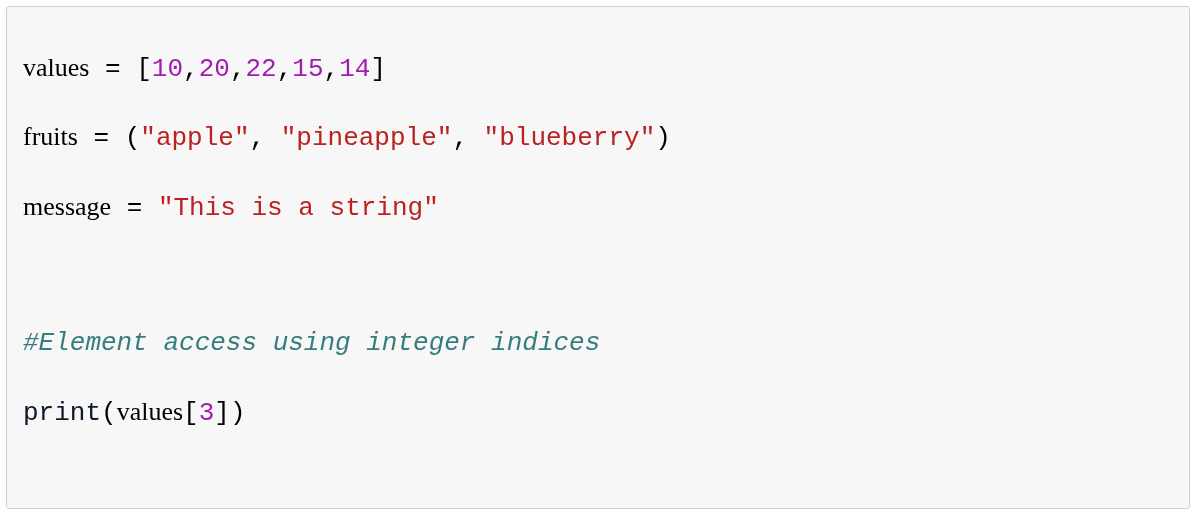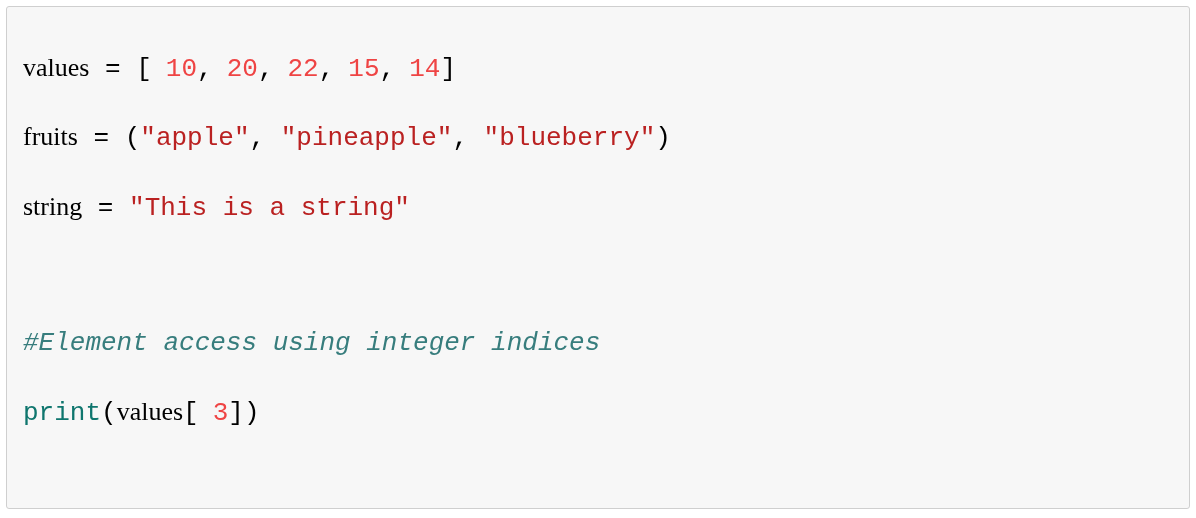--- a/index.html
+++ b/index.html
@@ -19,30 +19,30 @@
       border: 1px solid #cfcfcf;
       border-radius: 3px;
       padding: 10px 16px 10px 16px;
       margin: 6px 6px 0 6px;
       line-height: 1.3;
       white-space: pre;
     }
     .tok-name { color: #000000; font-family: Liberation Serif, serif; }
     .tok-op { color: #000000; }
     .tok-punct { color: #000000; }
-    .tok-num { color: #ef4444; margin-left: 14px; }
+    .tok-num { color: #a21caf; }
     .tok-str { color: #ba2121; }
     .tok-comment { color: #377d7d; font-style: italic; }
-    .tok-builtin { color: #0f766e; }
+    .tok-builtin { color: #0f172a; }
     .blank-line { height: 1.3em; }
   </style>
 </head>
 <body>
 
 <div class="code-cell">
 <div><span class="tok-name">values</span><span class="tok-op"> = </span><span class="tok-punct">[</span><span class="tok-num">10</span><span class="tok-punct">,</span><span class="tok-num">20</span><span class="tok-punct">,</span><span class="tok-num">22</span><span class="tok-punct">,</span><span class="tok-num">15</span><span class="tok-punct">,</span><span class="tok-num">14</span><span class="tok-punct">]</span></div>
 <div><span class="tok-name">fruits</span><span class="tok-op"> = </span><span class="tok-punct">(</span><span class="tok-str">"apple"</span><span class="tok-punct">, </span><span class="tok-str">"pineapple"</span><span class="tok-punct">, </span><span class="tok-str">"blueberry"</span><span class="tok-punct">)</span></div>
-<div><span class="tok-name">string</span><span class="tok-op"> = </span><span class="tok-str">"This is a string"</span></div>
+<div><span class="tok-name">message</span><span class="tok-op"> = </span><span class="tok-str">"This is a string"</span></div>
 <div class="blank-line"></div>
 <div><span class="tok-comment">#Element access using integer indices</span></div>
 <div><span class="tok-builtin">print</span><span class="tok-punct">(</span><span class="tok-name">values</span><span class="tok-punct">[</span><span class="tok-num">3</span><span class="tok-punct">]</span><span class="tok-punct">)</span></div>
 
 </div>
 
 </body></html>

